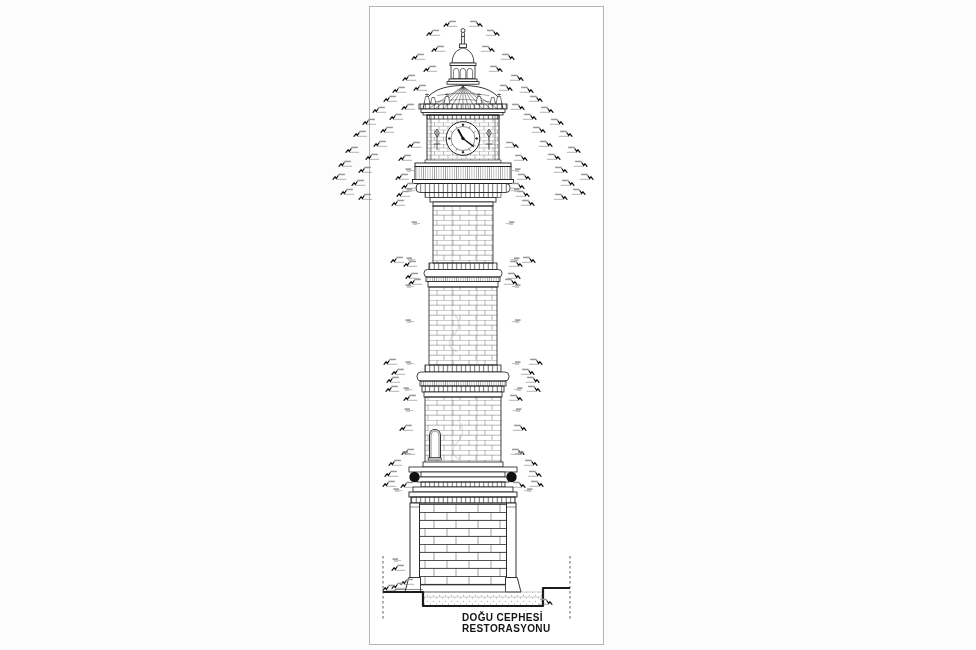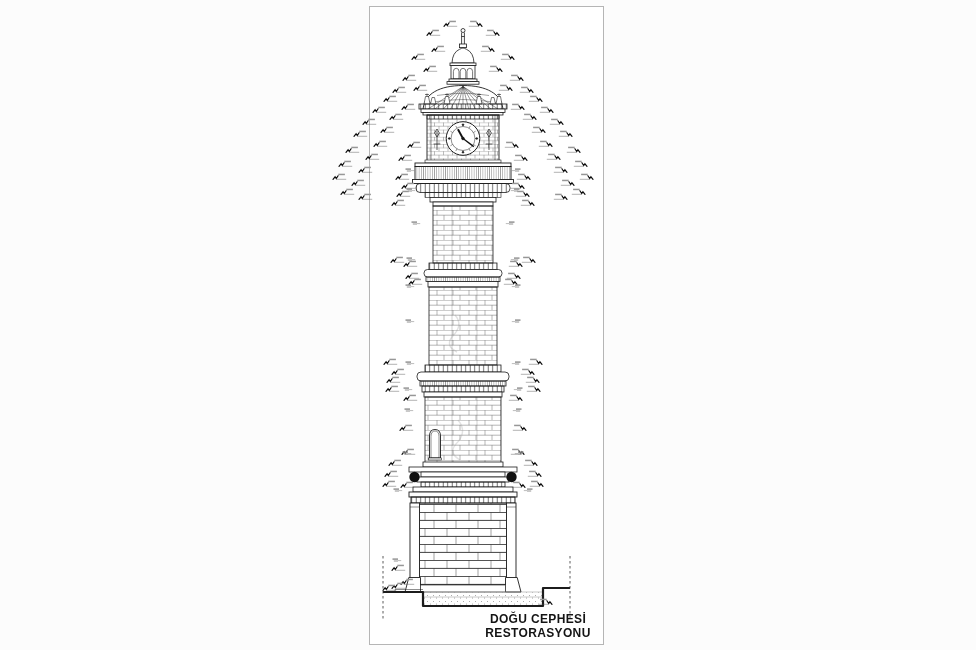--- a/index.html
+++ b/index.html
@@ -1,20 +1,20 @@
 <!DOCTYPE html>
 <html><head>
 <meta charset="utf-8">
 <style>
   html,body{margin:0;padding:0;background:#fcfcfc;}
   .stage{position:relative;width:976px;height:650px;background:#fcfcfc;overflow:hidden;
          font-family:"Liberation Sans", sans-serif;}
   .stage svg{position:absolute;left:0;top:0;}
-  .title-block{position:absolute;left:462px;top:612px;width:152px;text-align:center;
-    font-size:12px;font-weight:bold;letter-spacing:.35px;color:#141414;}
+  .title-block{position:absolute;left:462px;top:612px;width:152px;
+    font-size:10px;font-weight:bold;letter-spacing:.35px;color:#141414;}
 </style>
 </head>
 <body>
 
 <div class="stage">
 
 <svg width="976" height="650" viewBox="0 0 976 650">
   <defs>
     <pattern id="pbrick" width="9" height="7.2" patternUnits="userSpaceOnUse">
       <path d="M0,0.2H9 M0,3.8H9" stroke="#4a4a4a" stroke-width="0.35" fill="none"></path>

